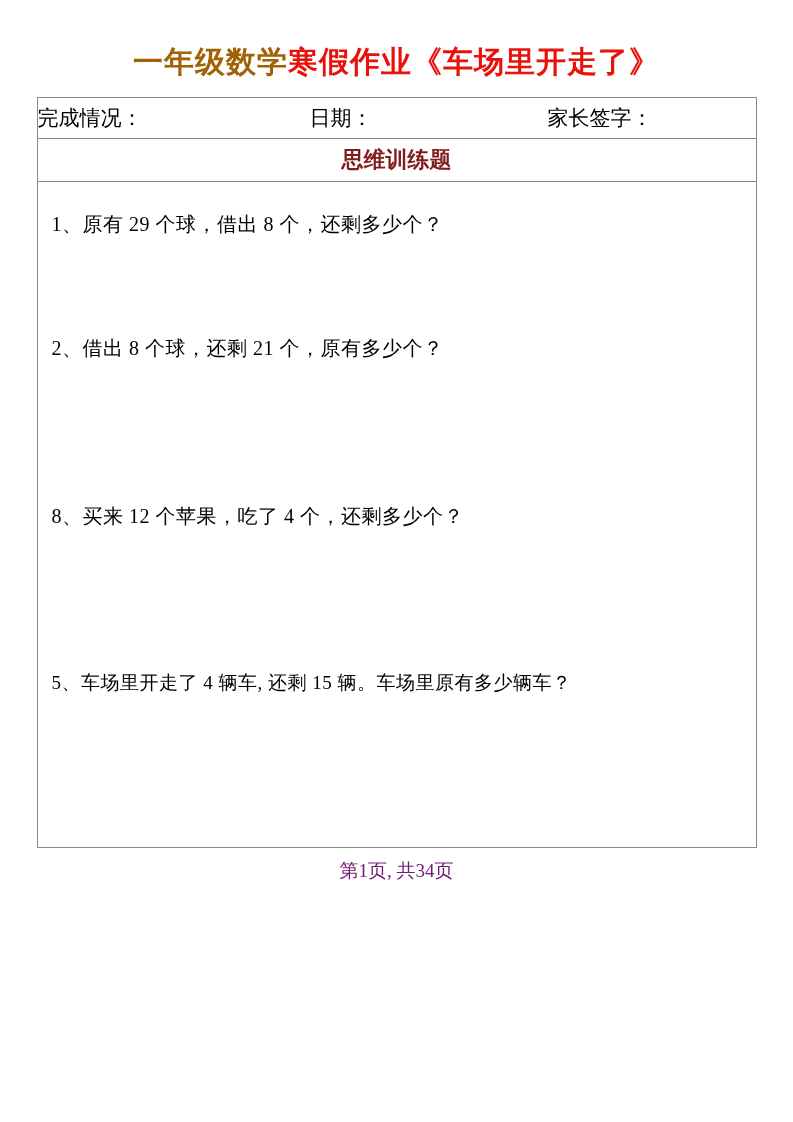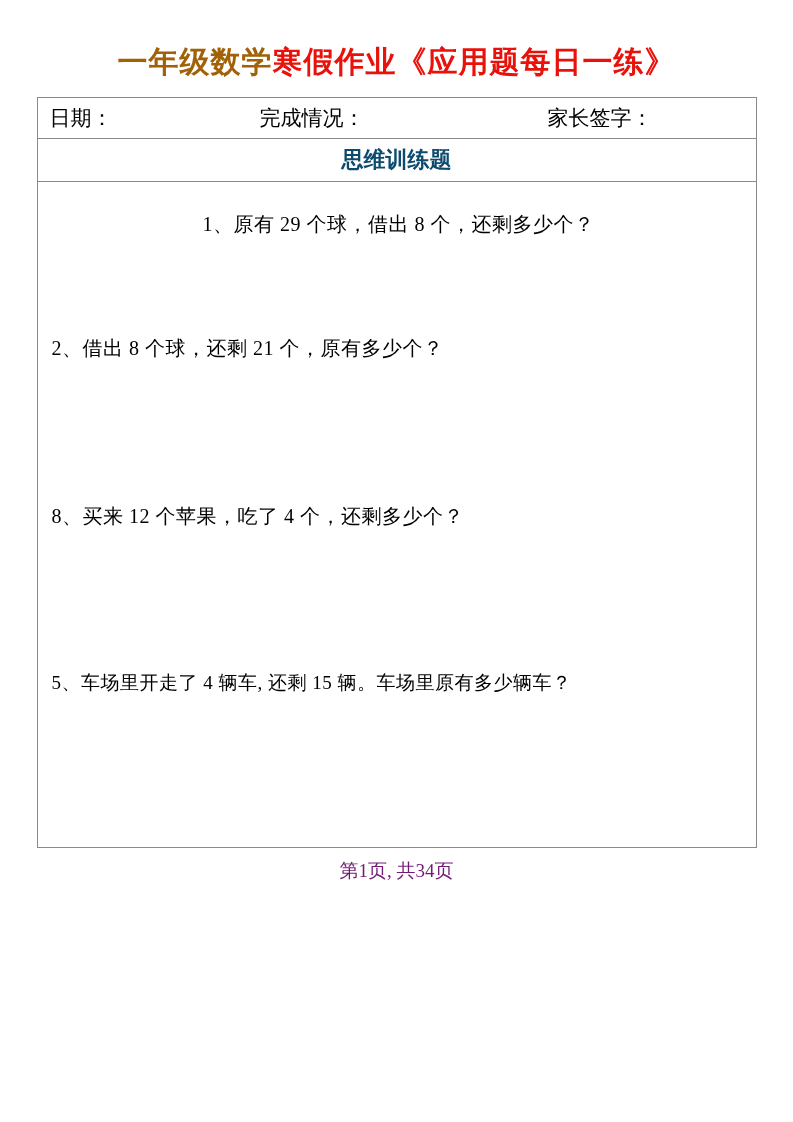--- a/index.html
+++ b/index.html
@@ -83,64 +83,64 @@
   }
   .row-time .gap {
     display: inline-block;
     width: 26px;
   }
   .row-section {
     height: 42px;
     line-height: 42px;
     text-align: center;
     border-bottom: 1px solid #8a8a8a;
-    color: #0c4a6e;
+    color: #7f1d1d;
     font-size: 22px;
     font-weight: bold;
   }
   .questions {
     padding: 0;
   }
   .q {
     font-size: 20px;
     padding-left: 14px;
     padding-right: 10px;
     line-height: 1.4;
     letter-spacing: 0.5px;
     white-space: nowrap;
   }
-  .q1 { padding-top: 28px; text-align: center; }
+  .q1 { padding-top: 28px; }
   .q2 { padding-top: 96px; }
   .q3 { padding-top: 140px; }
   .q4 { padding-top: 152px; }
   .q5 { padding-top: 140px; font-size: 19px; }
   .sheet-bottom-space {
     height: 150px;
   }
   .footer {
     text-align: center;
     font-size: 19px;
     margin-top: 10px;
     color: #701a75;
   }
 </style>
 </head>
 <body>
 
 <div class="page">
 
   <div class="title">
-    <span class="black">一年级数学</span><span class="red">寒假作业《应用题每日一练》</span>
+    <span class="black">一年级数学</span><span class="red">寒假作业《车场里开走了》</span>
   </div>
 
   <div class="sheet">
 
     <div class="row-info">
+      <div class="cell cell-status">完成情况：</div>
       <div class="cell cell-date">日期：</div>
-      <div class="cell cell-status">完成情况：</div>
       <div class="cell cell-sign">家长签字：</div>
     </div>
 
 
     <div class="row-section">思维训练题</div>
 
     <div class="questions">
       <div class="q q1">1、原有 29 个球，借出 8 个，还剩多少个？</div>
       <div class="q q2">2、借出 8 个球，还剩 21 个，原有多少个？</div>
       <div class="q q3">8、买来 12 个苹果，吃了 4 个，还剩多少个？</div>

